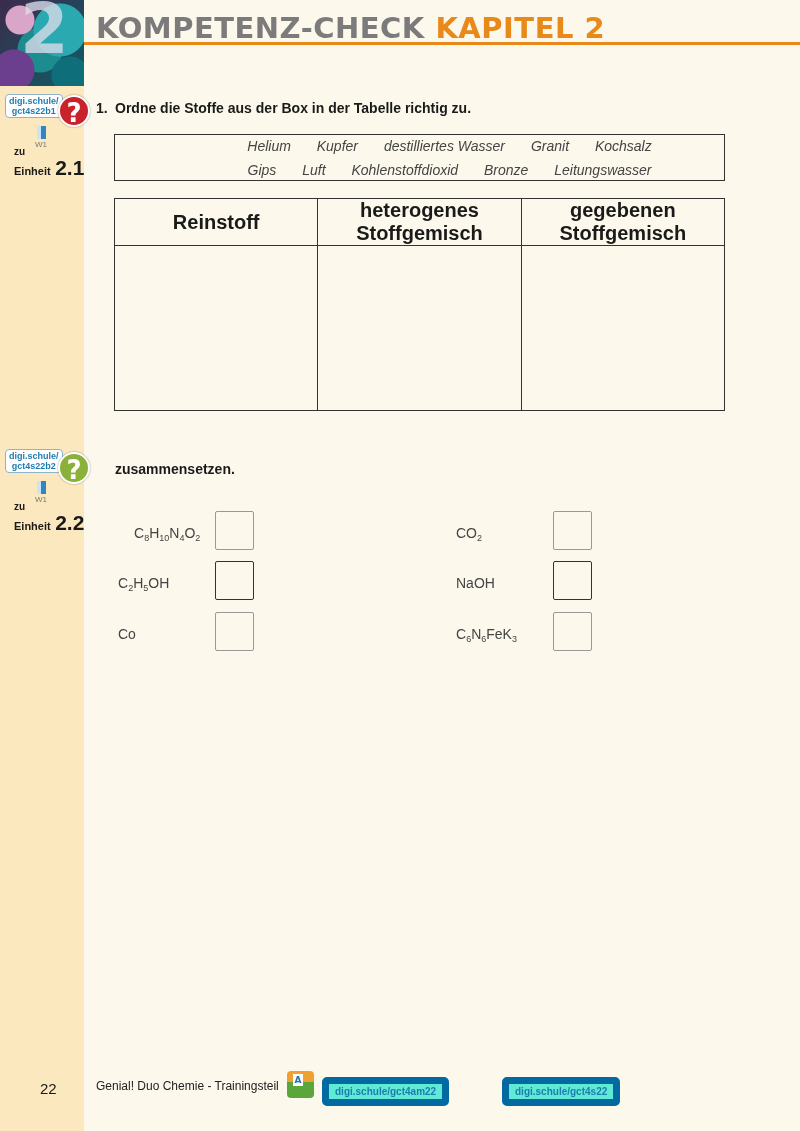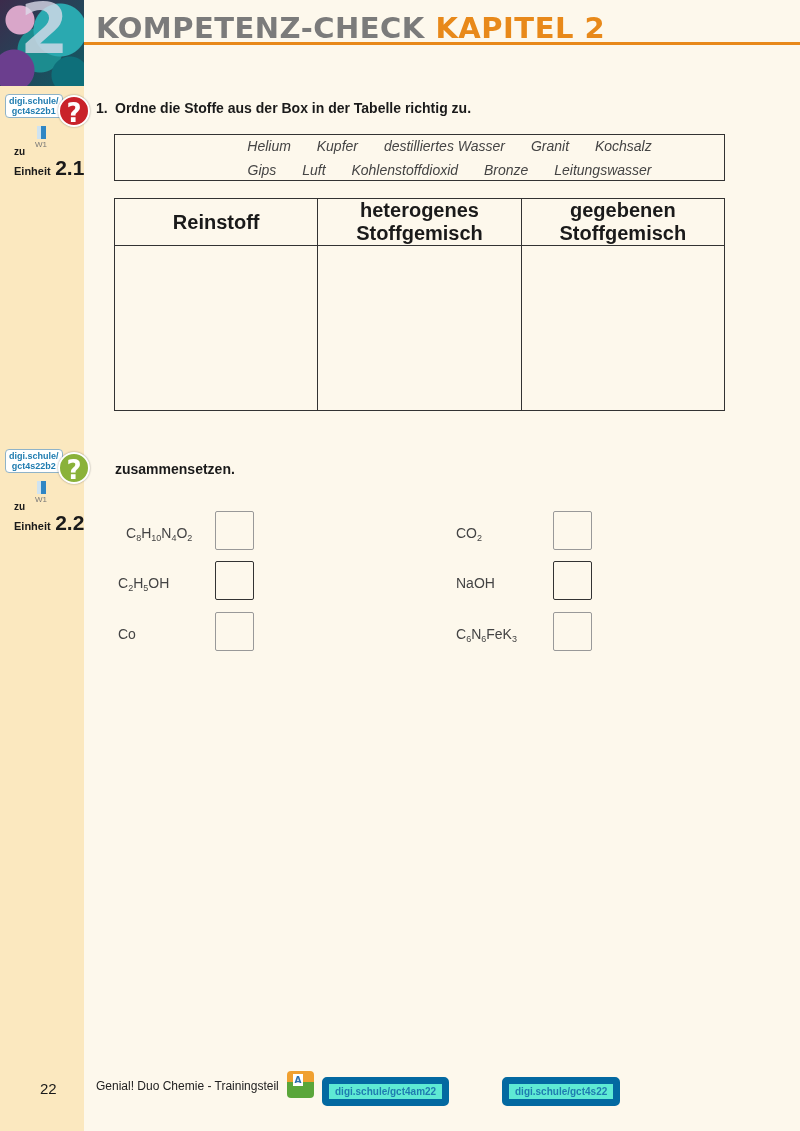--- a/index.html
+++ b/index.html
@@ -212,21 +212,21 @@
 <div class="unit-label" style="left:14px; top:502px;">
   <span class="zu">zu</span>
   <span class="einheit">Einheit</span>
   <span class="num">2.2</span>
 </div>
 
 <div class="task-text" style="left:96px; top:459px;">
   <div style="padding-left:19px;">zusammensetzen.</div>
 </div>
 
-<div class="formula" style="left:126px; top:525px;">
+<div class="formula" style="left:134px; top:525px;">
   <span>C</span><sub>8</sub><span>H</span><sub>10</sub><span>N</span><sub>4</sub><span>O</span><sub>2</sub>
 </div>
 <div class="answer-box" style="left:215px; top:511px;"></div>
 
 <div class="formula" style="left:118px; top:575px;">
   <span>C</span><sub>2</sub><span>H</span><sub>5</sub><span>OH</span>
 </div>
 <div class="answer-box dark" style="left:215px; top:561px;"></div>
 
 <div class="formula" style="left:118px; top:626px;">

